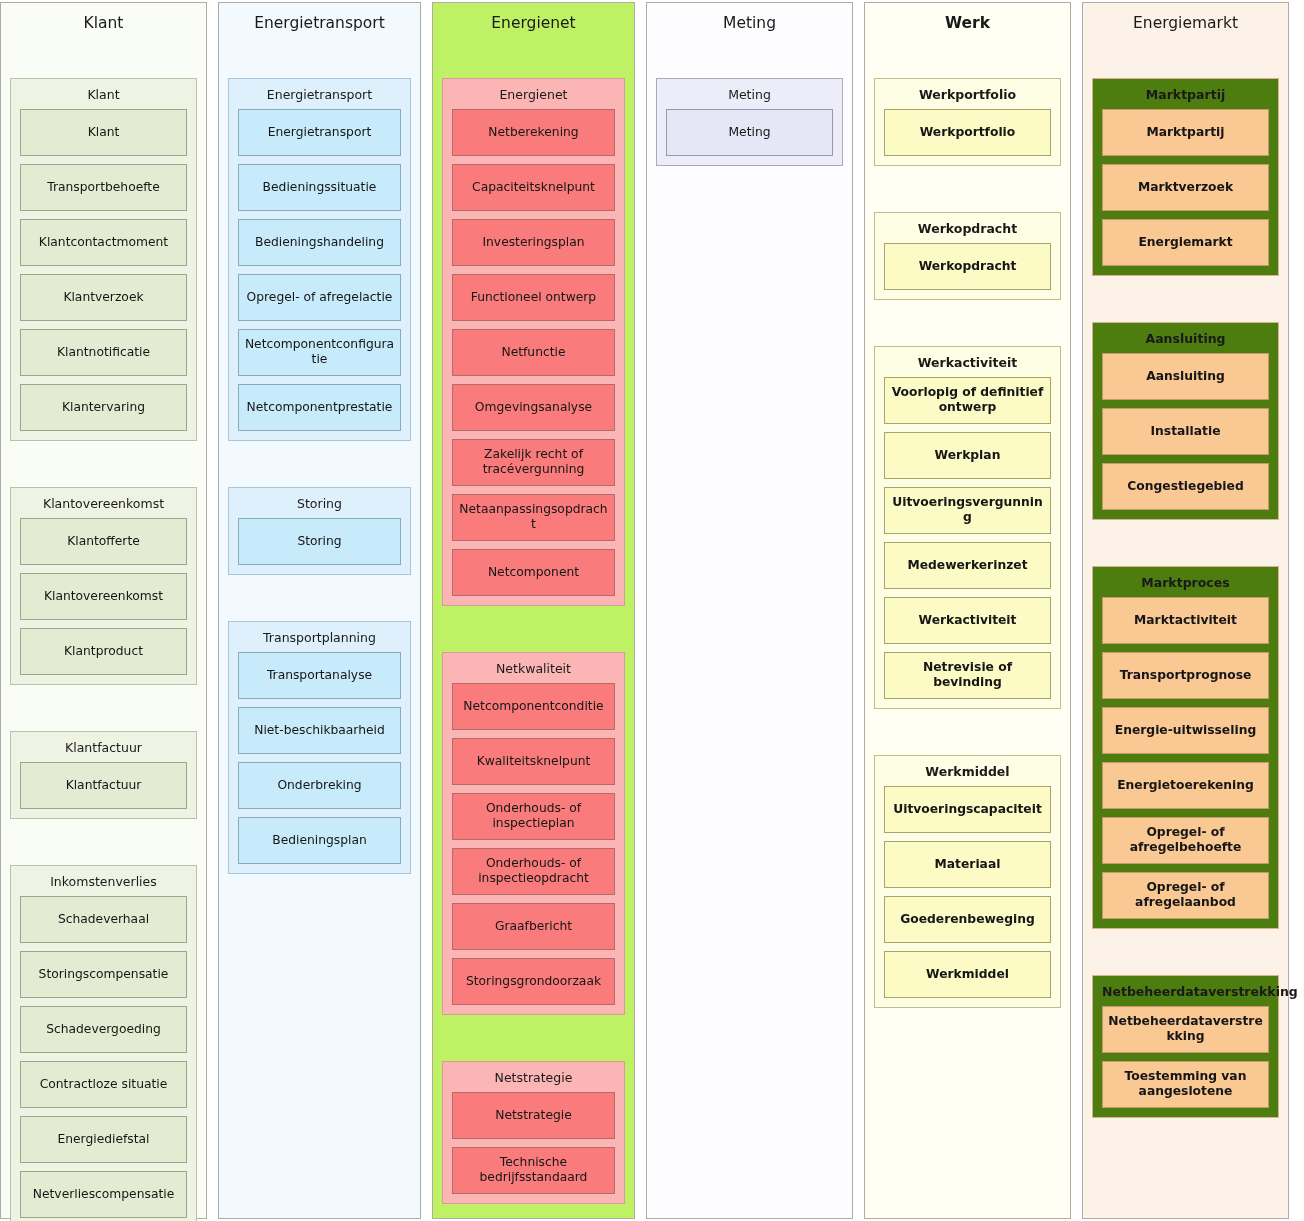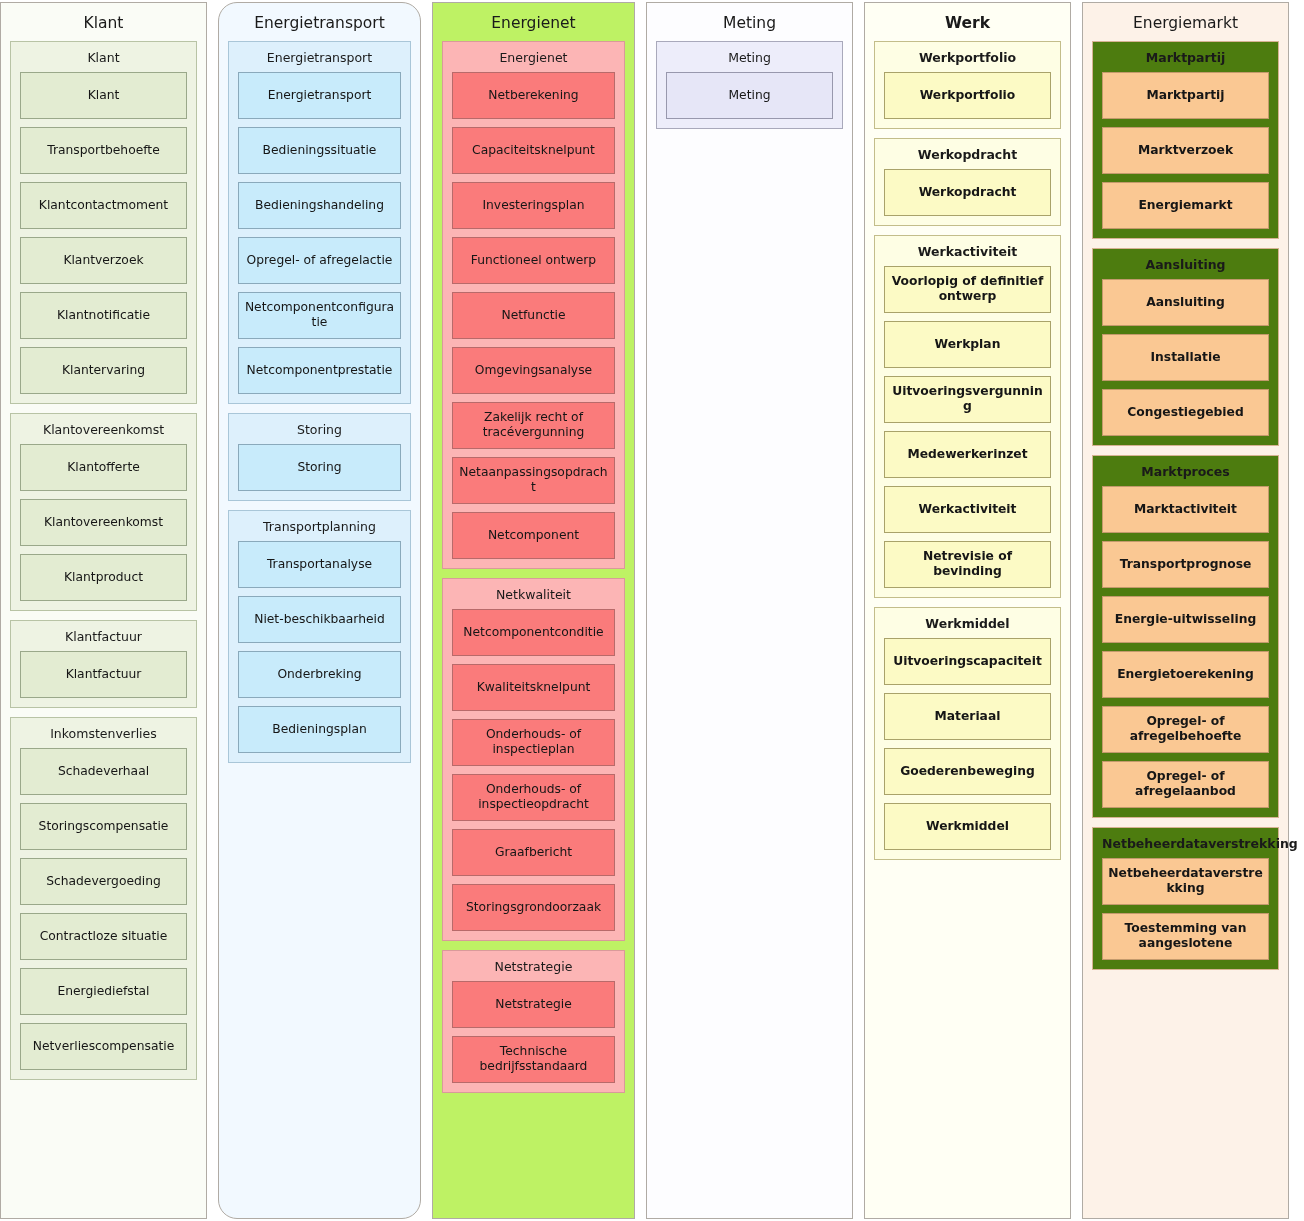--- a/index.html
+++ b/index.html
@@ -23,20 +23,21 @@
     gap: 11px;
   }
 
   .domain {
     box-sizing: border-box;
     border: 1px solid #b0aba4;
     display: flex;
     flex-direction: column;
     padding: 6px 9px 10px 9px;
     flex: 0 0 auto;
+    gap: 37px;
   }
 
   .domain-title {
     text-align: center;
     font-size: 15.5px;
     color: #1a1a1a;
     padding: 6px 0 8px 0;
     line-height: 1.15;
   }
 
@@ -72,21 +73,21 @@
     word-break: break-word;
   }
   .node:last-child { margin-bottom: 0; }
 
   
   .col-klant          { width: 207px; background: #fafcf6; }
   .col-klant .group   { background: #eef3e3; border-color: #b8c3a5; }
   .col-klant .node    { background: #e3ecd2; border-color: #9aa88a; }
 
   
-  .col-transport         { width: 203px; background: #f2f9ff; border-radius: 19px; }
+  .col-transport         { width: 203px; background: #f2f9ff; }
   .col-transport .group  { background: #ddf0fc; border-color: #a9c6d8; }
   .col-transport .node   { background: #c8ebfb; border-color: #8aa9bb; }
 
   
   .col-net         { width: 203px; background: #bef264; }
   .col-net .group  { background: #fcb5b5; border-color: #d99a9a; }
   .col-net .node   { background: #fa7b7b; border-color: #b86a6a; }
 
   
   .col-meting         { width: 207px; background: #fdfdff; }

